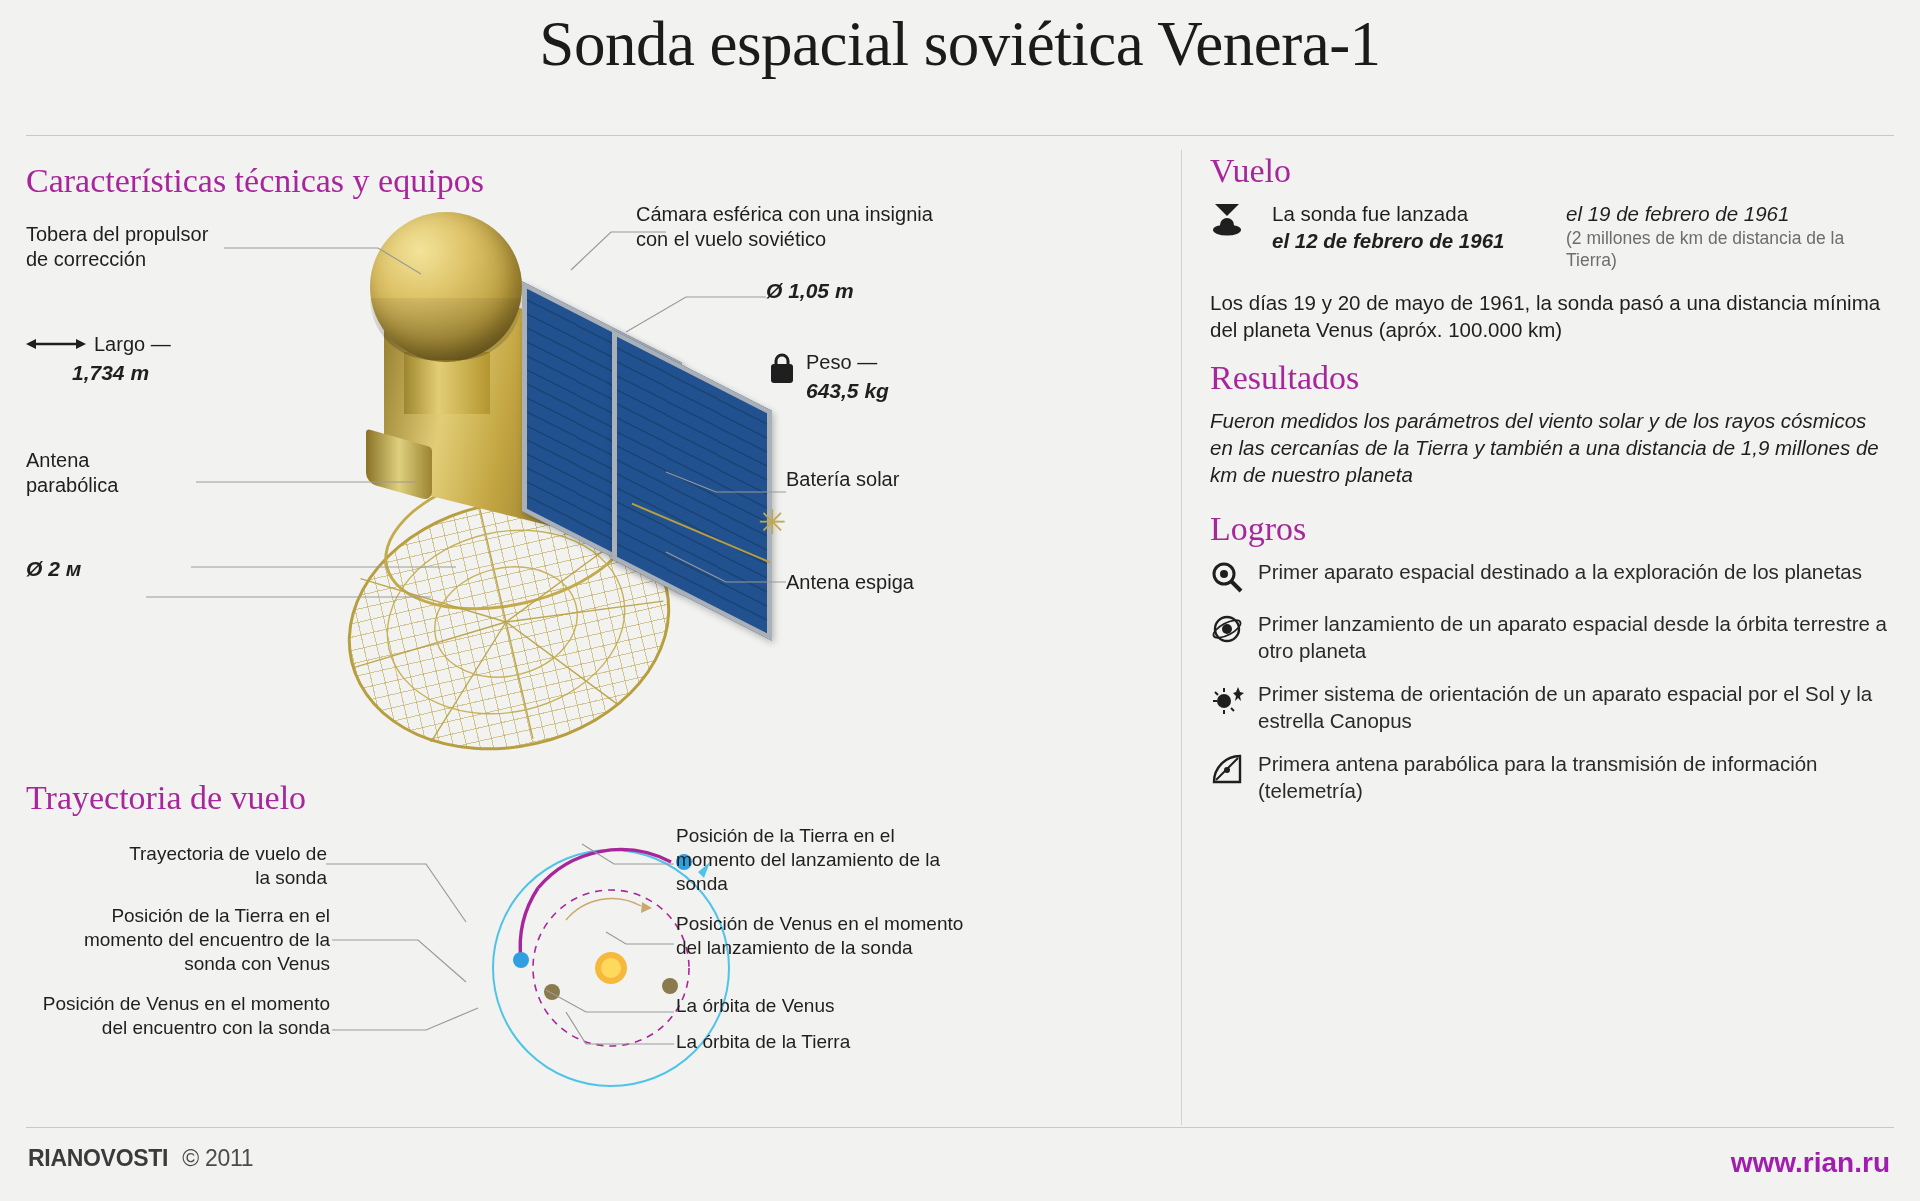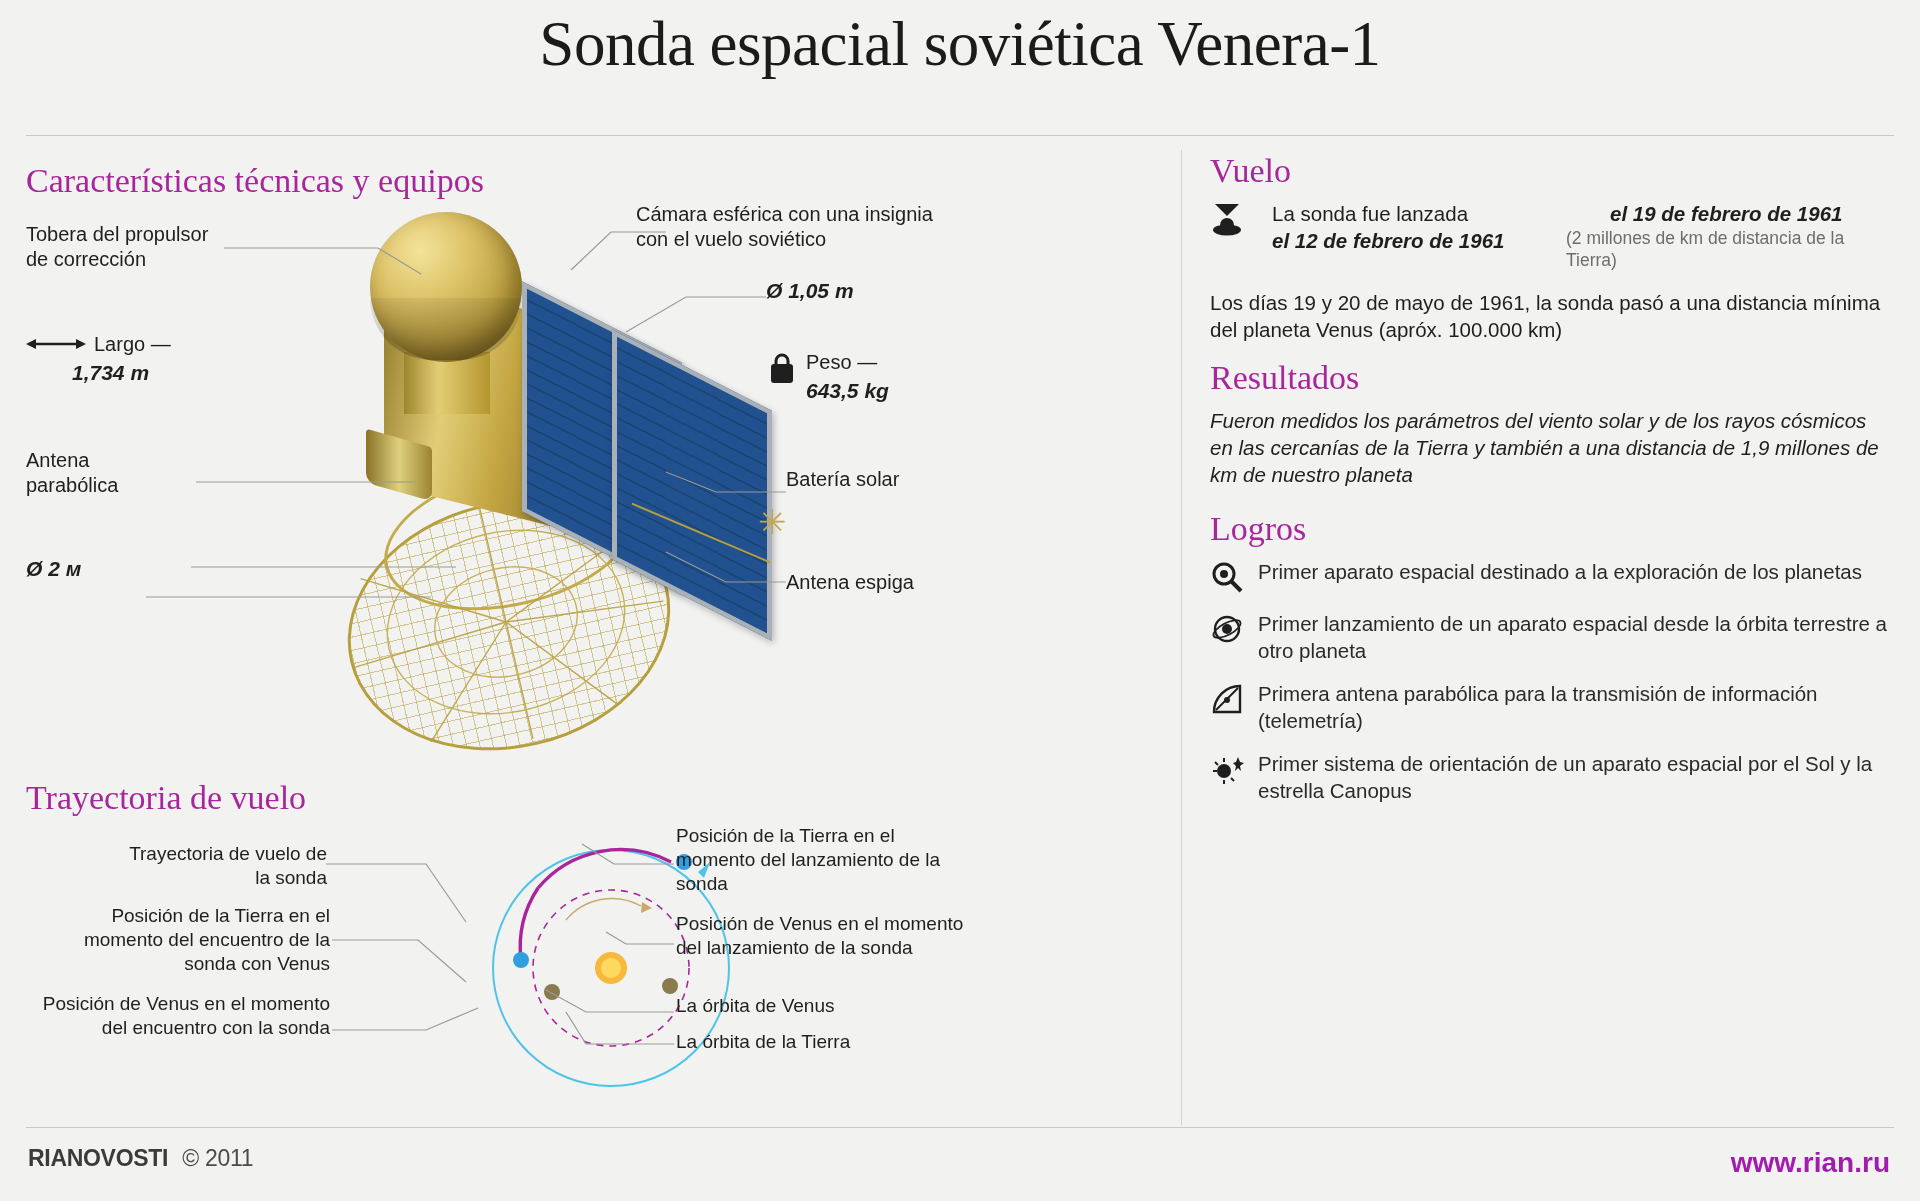--- a/index.html
+++ b/index.html
@@ -292,21 +292,21 @@
             <ellipse cx="17" cy="28" rx="14" ry="5.5" fill="#1f1f1f"></ellipse>
             <circle cx="17" cy="23" r="7" fill="#1f1f1f"></circle>
           </svg>
           <div>
             <div class="r-text">La sonda fue lanzada</div>
             <div class="r-text" style="font-weight:bold;font-style:italic;">el 12 de febrero de 1961</div>
           </div>
         </div>
       </div>
       <div class="col-b">
-        <div class="r-text" style="font-weight:bold;font-style:italic;margin-left:44px;">el 19 de febrero de 1961</div>
+        <div class="r-text" style="font-weight:normal;font-style:italic;">el 19 de febrero de 1961</div>
         <div class="muted">(2 millones de km de distancia de la Tierra)</div>
       </div>
     </div>
 
     <div class="r-text" style="margin-top:18px;">Los días 19 y 20 de mayo de 1961, la sonda pasó a una distancia mínima del planeta Venus (apróx. 100.000 km)</div>
 
     <div class="r-h" style="margin-top:16px;">Resultados</div>
     <div class="r-text ital">Fueron medidos los parámetros del viento solar y de los rayos cósmicos en las cercanías de la Tierra y también a una distancia de 1,9 millones de km de nuestro planeta</div>
 
     <div class="r-h" style="margin-top:22px;">Logros</div>
@@ -320,45 +320,45 @@
       <div class="tx">Primer aparato espacial destinado a la exploración de los planetas</div>
     </div>
 
     <div class="ach">
       <svg class="ic" viewBox="0 0 34 34">
         <circle cx="17" cy="17" r="12" fill="none" stroke="#1f1f1f" stroke-width="2.4"></circle>
         <circle cx="17" cy="17" r="5" fill="#1f1f1f"></circle>
         <ellipse cx="17" cy="17" rx="15" ry="6" fill="none" stroke="#1f1f1f" stroke-width="1.8" transform="rotate(-28 17 17)"></ellipse>
       </svg>
       <div class="tx">Primer lanzamiento de un aparato espacial desde la órbita terrestre a otro planeta</div>
-    </div>
-
-    <div class="ach">
-      <svg class="ic" viewBox="0 0 34 34">
-        <path d="M4 30 A26 26 0 0 1 30 4 L30 30 Z" fill="none" stroke="#1f1f1f" stroke-width="2.4"></path>
-        <line x1="6" y1="28" x2="28" y2="6" stroke="#1f1f1f" stroke-width="2"></line>
-        <circle cx="17" cy="18" r="3" fill="#1f1f1f"></circle>
-      </svg>
-      <div class="tx">Primera antena parabólica para la transmisión de información (telemetría)</div>
     </div>
 
     <div class="ach">
       <svg class="ic" viewBox="0 0 34 34">
         <circle cx="14" cy="19" r="7" fill="#1f1f1f"></circle>
         <g stroke="#1f1f1f" stroke-width="2">
           <line x1="14" y1="6" x2="14" y2="10"></line>
           <line x1="3" y1="19" x2="7" y2="19"></line>
           <line x1="14" y1="28" x2="14" y2="32"></line>
           <line x1="21" y1="26" x2="24" y2="29"></line>
           <line x1="5" y1="10" x2="8" y2="13"></line>
         </g>
         <polygon points="28,5 30,10 34,11 30,14 31,19 28,16 25,19 26,14 23,11 26,10" fill="#1f1f1f"></polygon>
       </svg>
       <div class="tx">Primer sistema de orientación de un aparato espacial por el Sol y la estrella Canopus</div>
     </div>
+
+    <div class="ach">
+      <svg class="ic" viewBox="0 0 34 34">
+        <path d="M4 30 A26 26 0 0 1 30 4 L30 30 Z" fill="none" stroke="#1f1f1f" stroke-width="2.4"></path>
+        <line x1="6" y1="28" x2="28" y2="6" stroke="#1f1f1f" stroke-width="2"></line>
+        <circle cx="17" cy="18" r="3" fill="#1f1f1f"></circle>
+      </svg>
+      <div class="tx">Primera antena parabólica para la transmisión de información (telemetría)</div>
+    </div>
   </div>
 
   <div class="footer-left">
     <span class="ria">RIANOVOSTI</span>
     <span style="font-weight:normal;margin-left:8px;">© 2011</span>
   </div>
   <div class="footer-right">www.rian.ru</div>
 
 </div>
 

